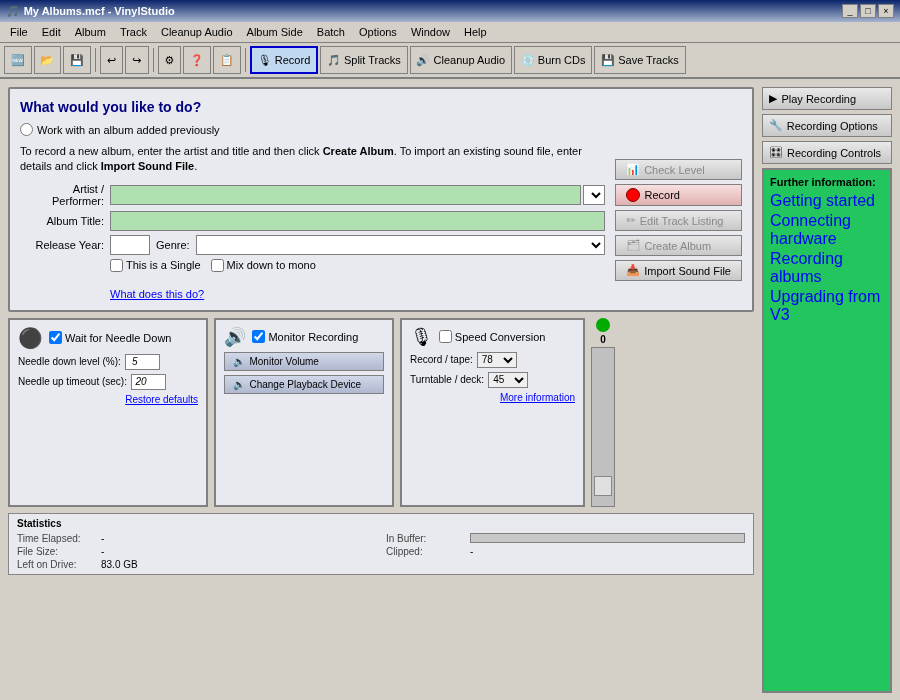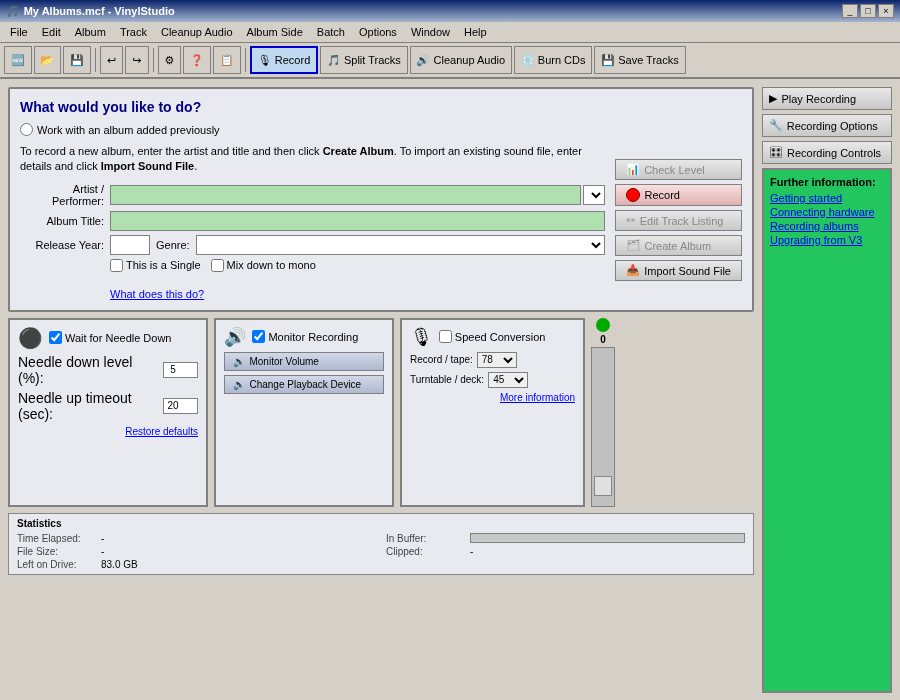--- a/index.html
+++ b/index.html
@@ -210,27 +210,28 @@
 
     .needle-panel { flex: 0 0 200px; }
     .monitor-panel { flex: 0 0 180px; }
     .speed-panel { flex: 0 0 185px; }
 
     .panel-row {
       display: flex;
       align-items: center;
       gap: 4px;
     }
-    .panel-label { font-size: 14px; }
+    .panel-label { font-size: 10px; }
     .spin-input {
       width: 35px;
       border: 1px solid #808080;
       font-size: 10px;
       height: 16px;
       text-align: center;
+      font-style: italic;
     }
 
     .monitor-btn {
       background: linear-gradient(to bottom, #d0d8e8, #b0b8d0);
       border: 1px solid #808080;
       padding: 3px 8px;
       cursor: pointer;
       font-size: 10px;
       display: flex;
       align-items: center;
@@ -278,23 +279,22 @@
 
     .further-info {
       background: #22c55e;
       border: 2px solid #808080;
       padding: 6px;
       flex: 1;
     }
     .further-title { font-size: 11px; font-weight: bold; margin-bottom: 4px; }
     .further-link {
       color: blue;
-      text-decoration: underline;
-      cursor: pointer;
-      font-size: 11px;
+      cursor: pointer;
+      font-size: 16px;
       display: block;
       margin-bottom: 2px;
     }
 
     
     .vu-container {
       display: flex;
       flex-direction: column;
       align-items: center;
       gap: 2px;

